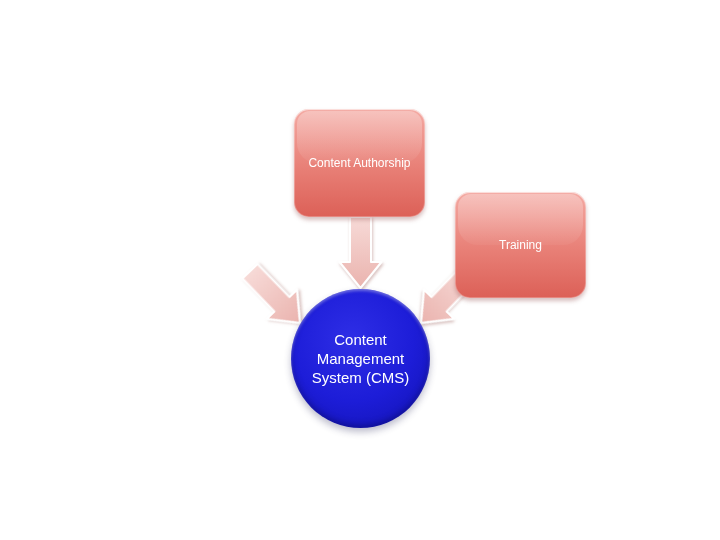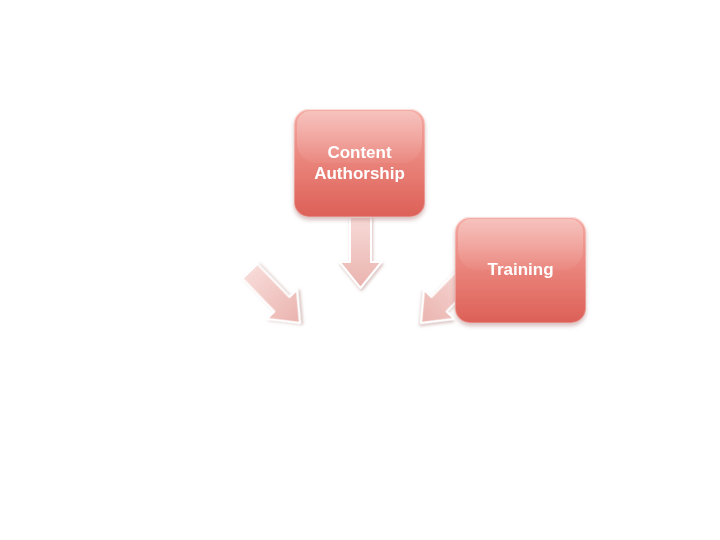--- a/index.html
+++ b/index.html
@@ -23,38 +23,38 @@
     z-index: 2;
     border-radius: 15px;
     background: linear-gradient(180deg, var(--box-top, #f4a9a2) 0%, var(--box-mid, #e87f76) 55%, var(--box-bottom, #dc6057) 100%);
     box-shadow:
       inset 0 1px 1px rgba(255,255,255,0.55),
       inset 0 0 0 1px rgba(255,255,255,0.25),
       0 3px 4px rgba(140,70,70,0.35);
     display: flex; align-items: center; justify-content: center;
     text-align: center;
     color: var(--label-text, #ffffff);
-    font-weight: bold;
-    font-size: 17px;
+    font-weight: normal;
+    font-size: 12px;
     line-height: 1.25;
   }
   .node-box::before {
     content: "";
     position: absolute;
     left: 3px; right: 3px; top: 2px;
     height: 48%;
     border-radius: 13px 13px 20px 20px;
     background: linear-gradient(rgba(255,255,255,0.30), rgba(255,255,255,0.04));
     pointer-events: none;
   }
   .node-box .label { position: relative; padding: 0 4px; }
 
   .box-programmatics     { left: 133px; top: 192px; width: 132px; height: 106px; }
   .box-content-authorship{ left: 294px; top: 109px; width: 131px; height: 108px; }
-  .box-training          { left: 455px; top: 192px; width: 131px; height: 106px; margin-top: 25px; }
+  .box-training          { left: 455px; top: 192px; width: 131px; height: 106px; }
 
   .node-circle {
     position: absolute;
     left: 291px; top: 289px;
     width: 139px; height: 139px;
     z-index: 3;
     border-radius: 50%;
     background: radial-gradient(circle at 44% 36%, var(--circle-light, #2e2ee6) 0%, var(--circle-main, #1d1dd8) 52%, var(--circle-dark, #1111ae) 100%);
     box-shadow:
       inset 0 2px 3px rgba(255,255,255,0.35),
@@ -99,14 +99,17 @@
 
 
   <div class="node-box box-content-authorship">
     <span class="label">Content Authorship</span>
   </div>
 
   <div class="node-box box-training">
     <span class="label">Training</span>
   </div>
 
+  <div class="node-circle">
+    <span class="label">Content Management System (CMS)</span>
+  </div>
 
 </div>
 
 </body></html>

